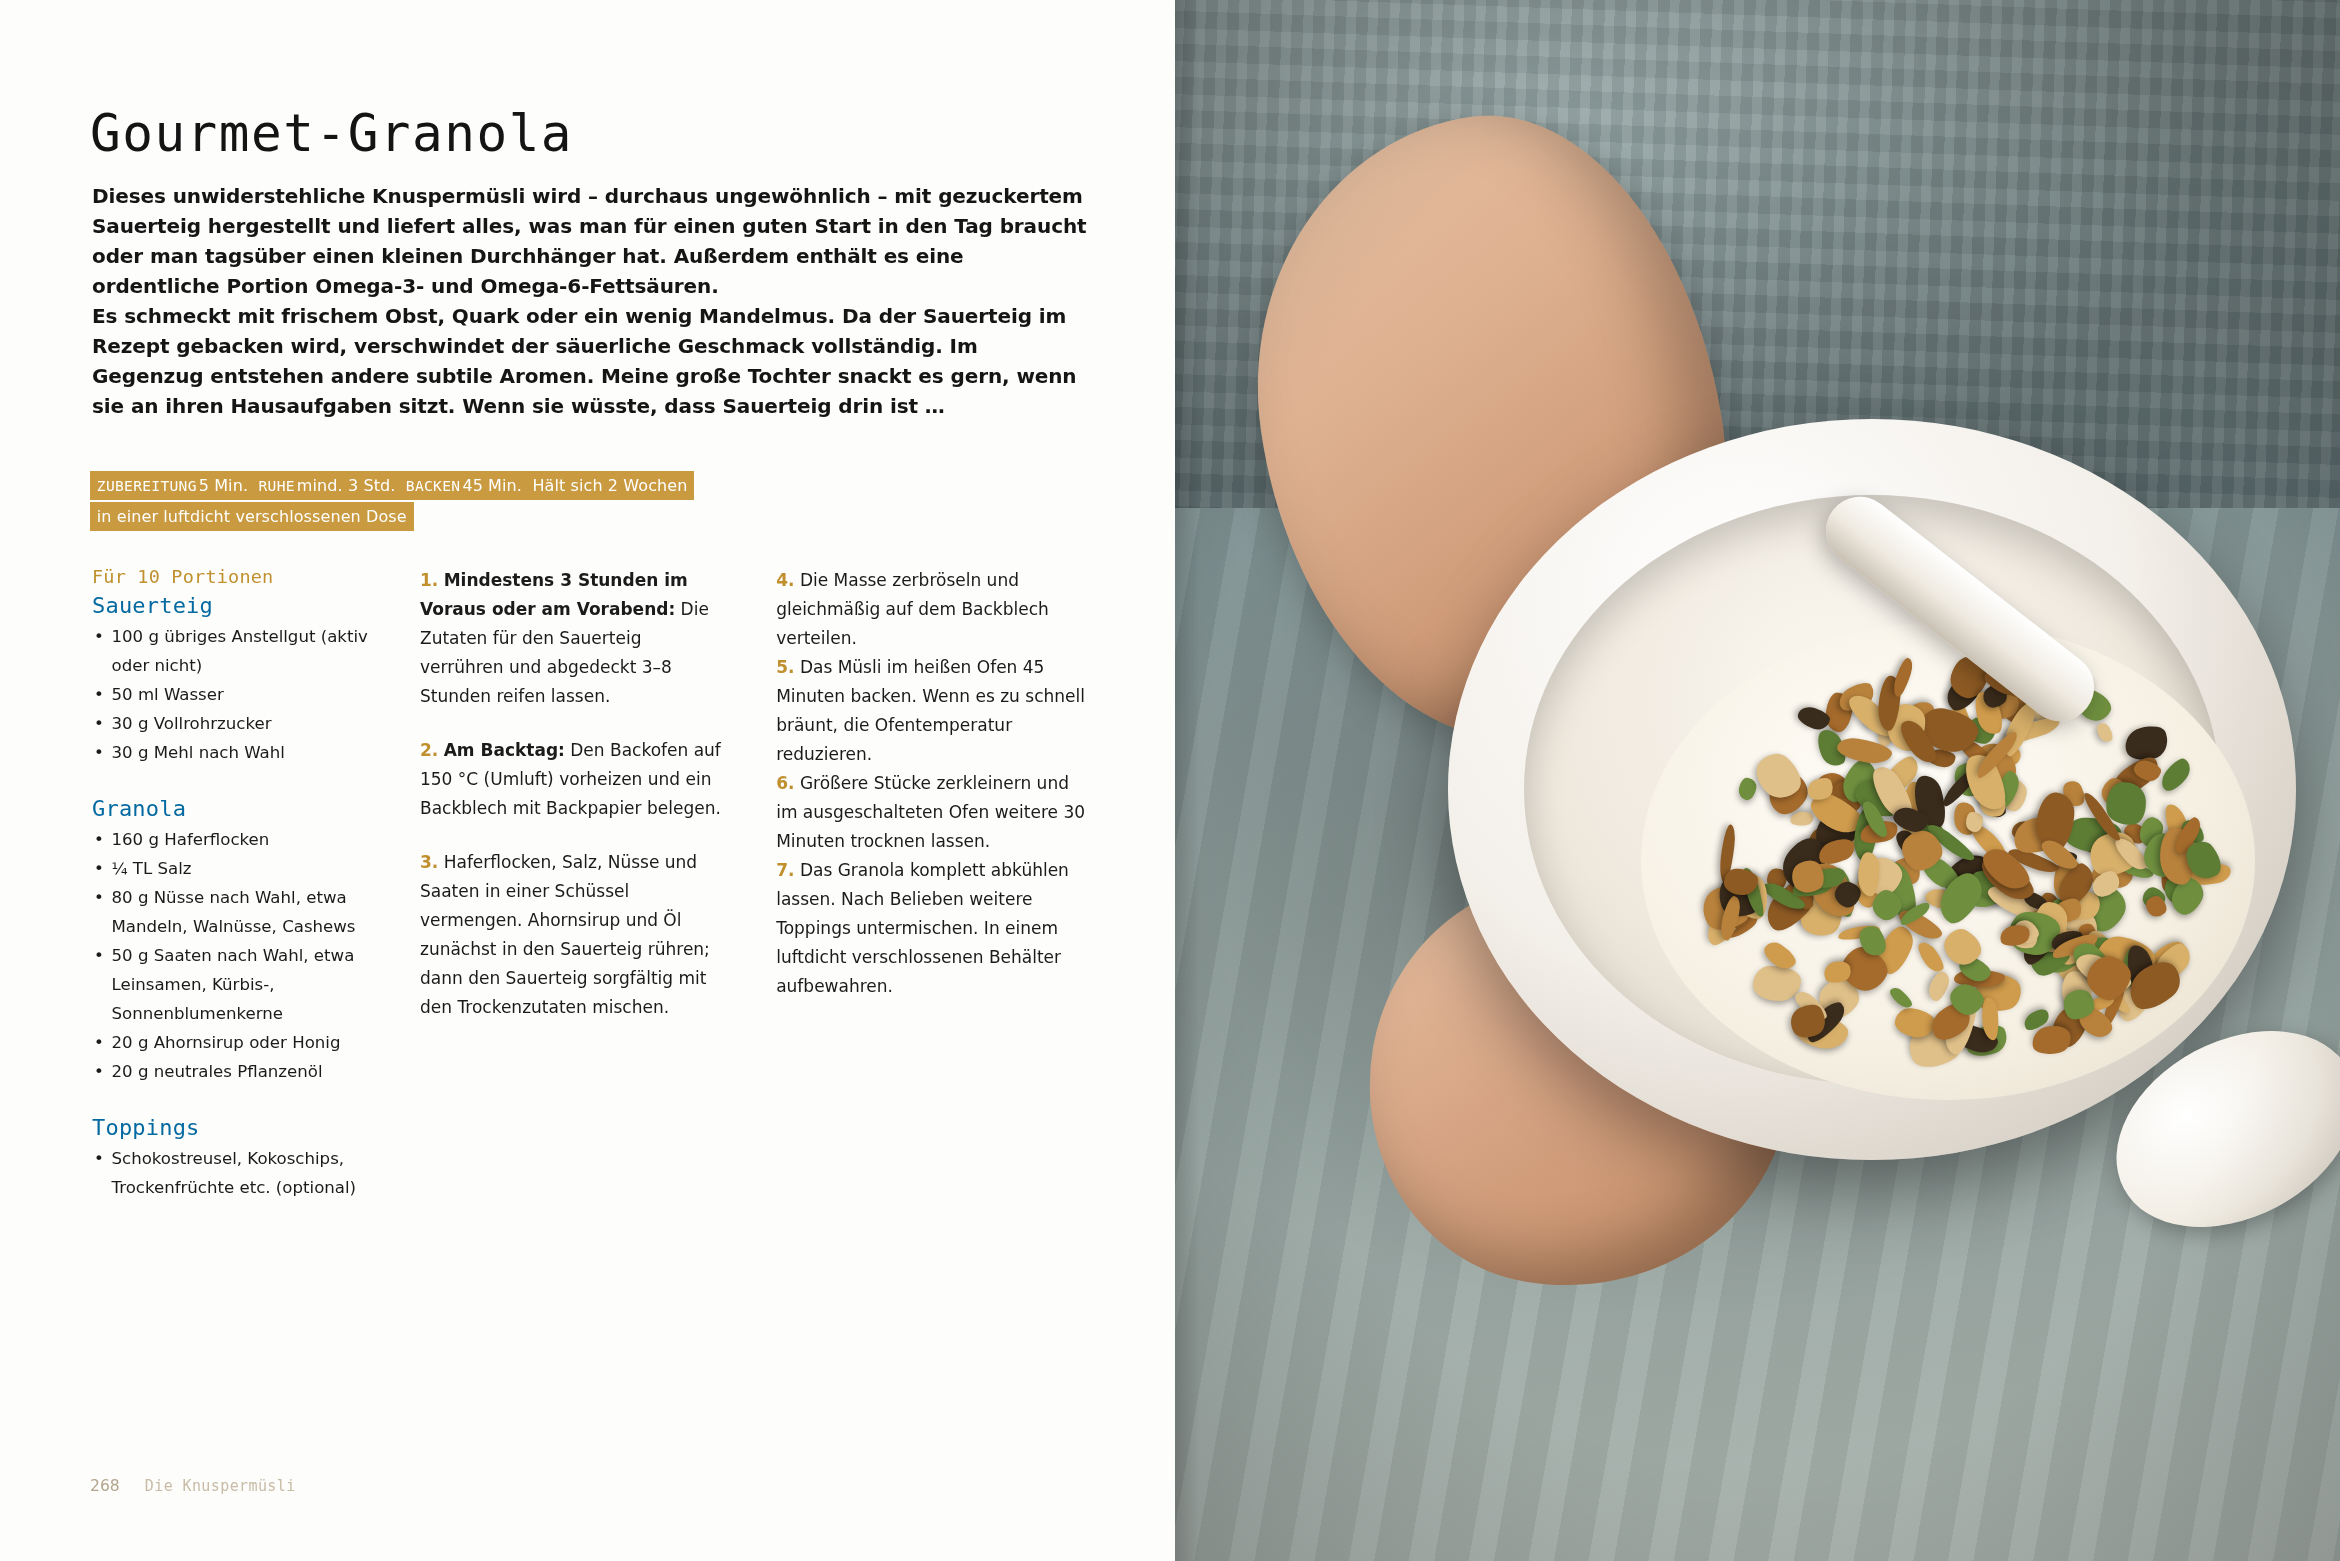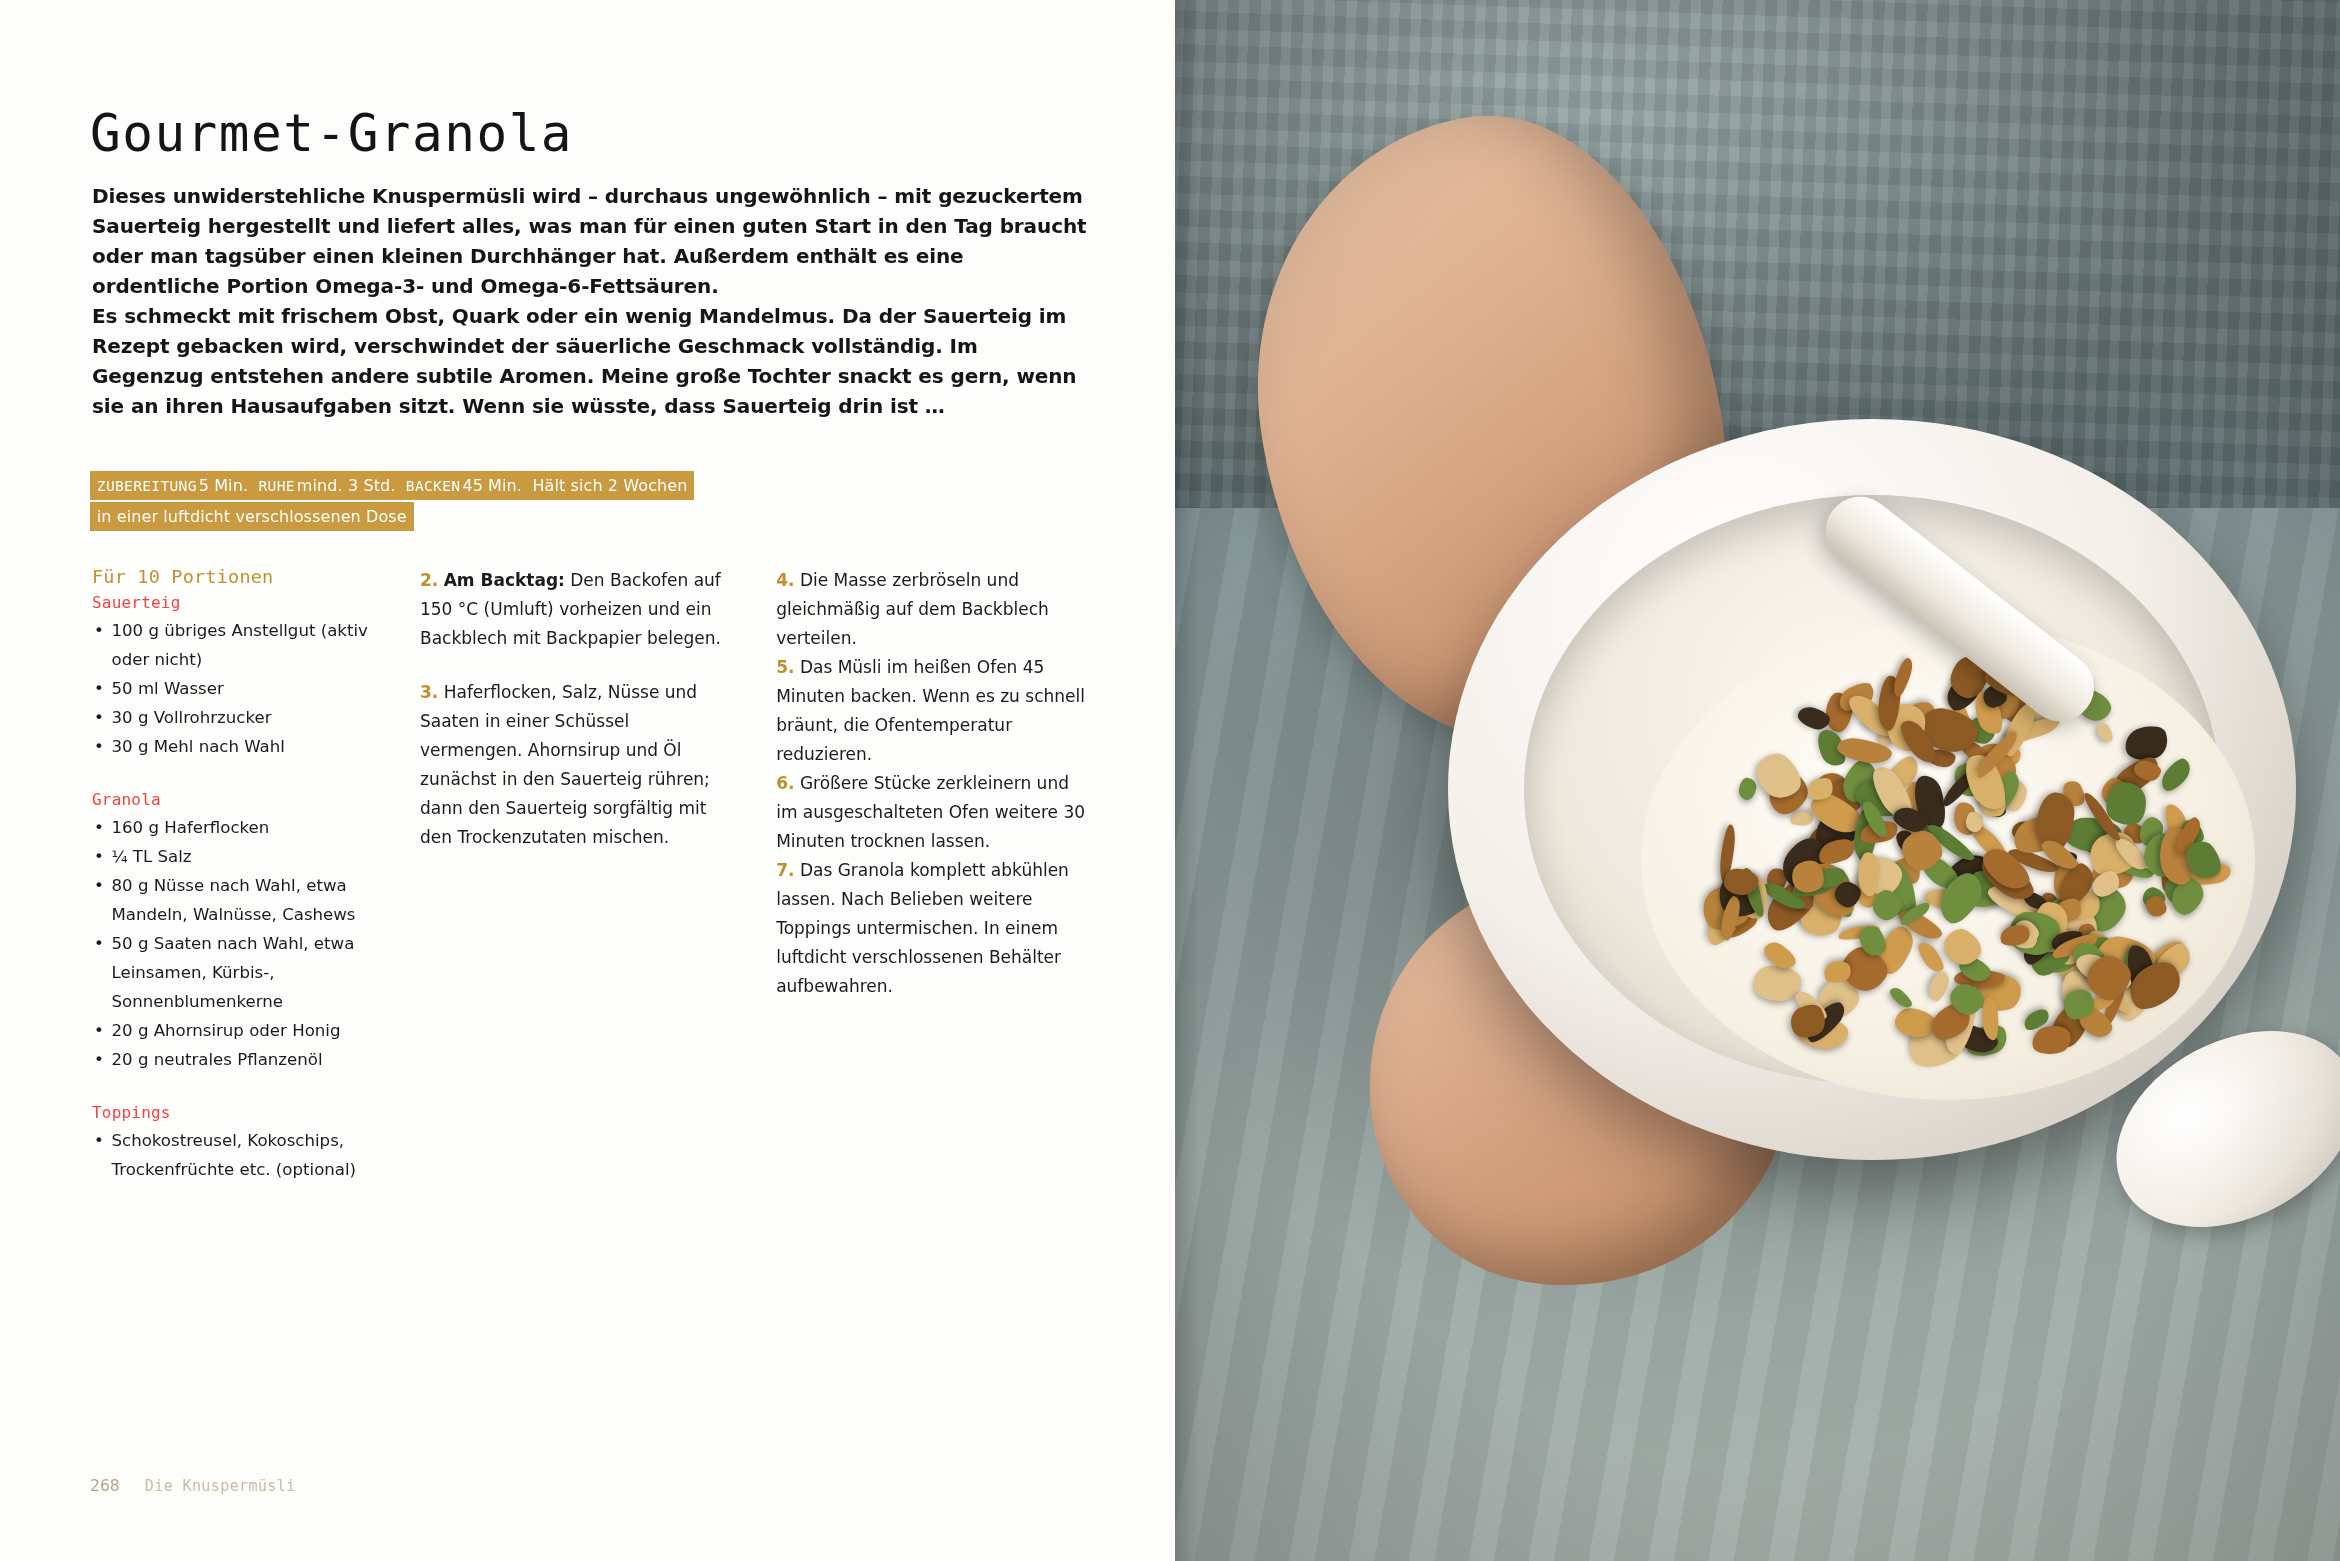--- a/index.html
+++ b/index.html
@@ -94,22 +94,22 @@
   .col-3 { width: 322px; }
 
   .sub-head {
     font-family: "DejaVu Sans Mono", monospace;
     font-size: 18.5px;
     color: #c0902f;
     margin: 0 0 5.9px 0;
     letter-spacing: 0.2px;
   }
   .sub-head.dark {
-    color: #ef4444;
-    font-size: 16px;
+    color: #0369a1;
+    font-size: 22px;
     margin-top: 0;
     margin-bottom: 3.9px;
   }
   .sub-head.dark.spaced { margin-top: 29px; }
 
   ul.ing {
     list-style: none;
     margin: 0 0 0 0;
     padding: 0;
   }
@@ -345,20 +345,24 @@
           <li>20 g neutrales Pflanzenöl</li>
         </ul>
 
         <div class="sub-head dark spaced">Toppings</div>
         <ul class="ing">
           <li>Schokostreusel, Kokoschips, Trockenfrüchte etc. (optional)</li>
         </ul>
       </div>
 
       <div class="col col-2">
+        <p class="step">
+          <span class="num">1.</span>
+          <span class="bold">Mindestens 3 Stunden im Voraus oder am Vorabend:</span><span> Die Zutaten für den Sauerteig verrühren und abgedeckt 3–8 Stunden reifen lassen.</span>
+        </p>
         <p class="step">
           <span class="num">2.</span>
           <span class="bold">Am Backtag:</span><span> Den Backofen auf 150 °C (Umluft) vorheizen und ein Backblech mit Backpapier belegen.</span>
         </p>
         <p class="step">
           <span class="num">3.</span>
           <span>Haferflocken, Salz, Nüsse und Saaten in einer Schüssel vermengen. Ahornsirup und Öl zunächst in den Sauerteig rühren; dann den Sauerteig sorgfältig mit den Trockenzutaten mischen.</span>
         </p>
       </div>
 

